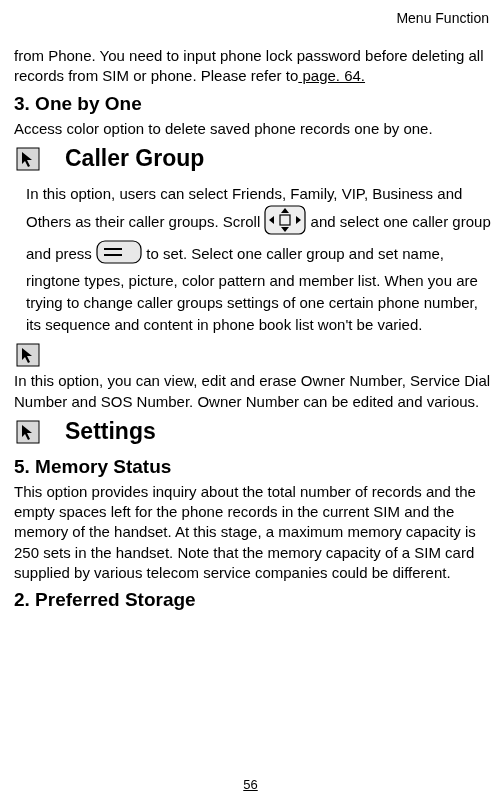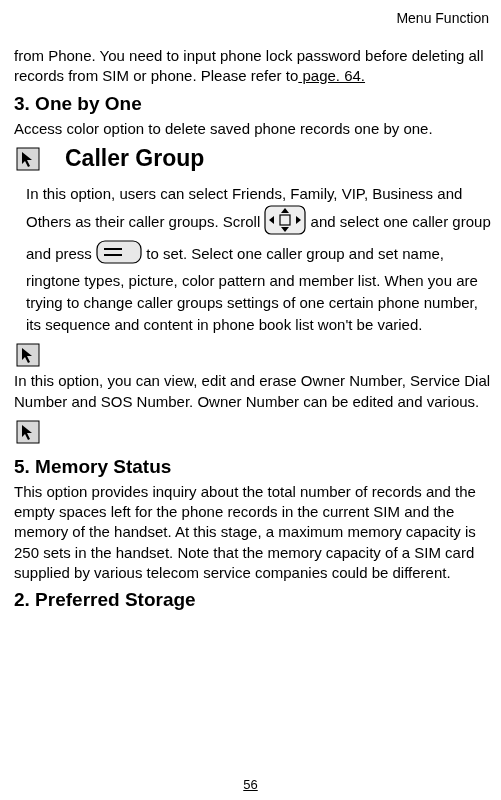--- a/index.html
+++ b/index.html
@@ -144,20 +144,21 @@
 </div>
 <div class="body-text">In this option, you can view, edit and erase Owner Number, Service Dial Number and SOS Number. Owner Number can be edited and various.</div>
 
 <div class="h1-row">
   <span class="icon-box">
     <svg viewBox="0 0 24 24">
       <rect x="1" y="1" width="22" height="22" fill="#d8d8d8" stroke="#000" stroke-width="1"></rect>
       <path d="M6 5 L6 17 L9 14 L12 20 L14 19 L11 13 L16 13 Z" fill="#000"></path>
     </svg>
   </span>
+  <span class="h1">Settings</span>
 </div>
 
 <div class="h2">5. Memory Status</div>
 <div class="body-text">This option provides inquiry about the total number of records and the empty spaces left for the phone records in the current SIM and the memory of the handset. At this stage, a maximum memory capacity is 250 sets in the handset. Note that the memory capacity of a SIM card supplied by various telecom service companies could be different.</div>
 
 <div class="h2">2. Preferred Storage</div>
 
 <div class="page-num">56</div>
 
 </body></html>

